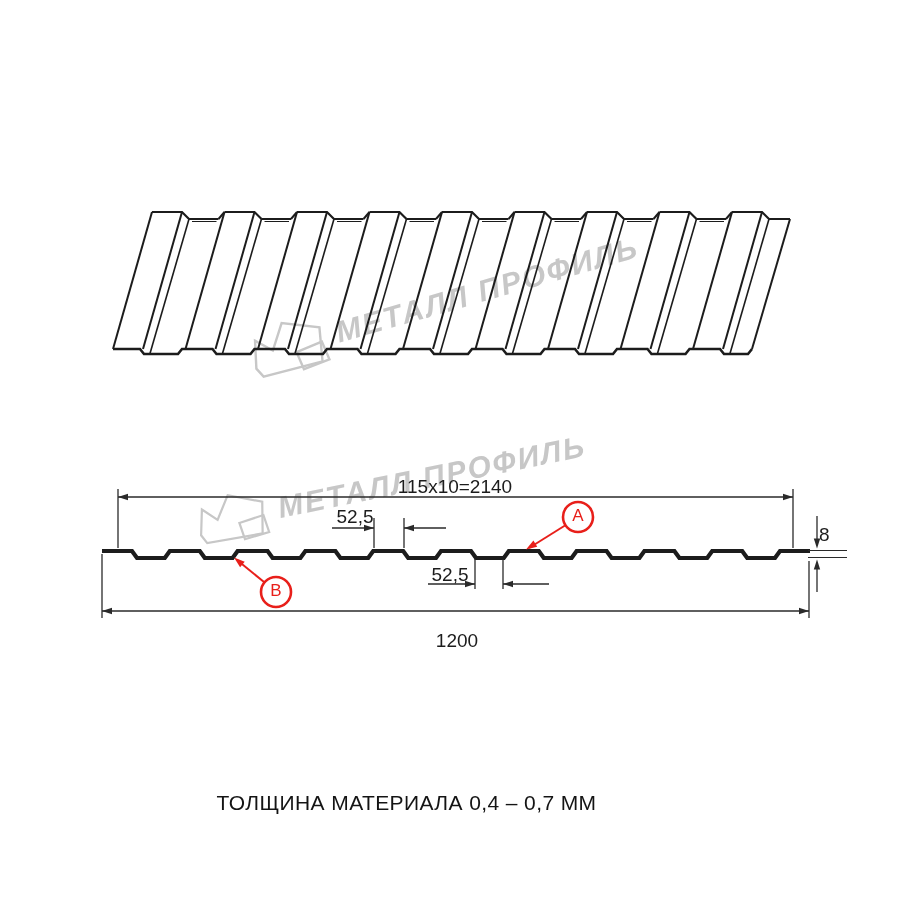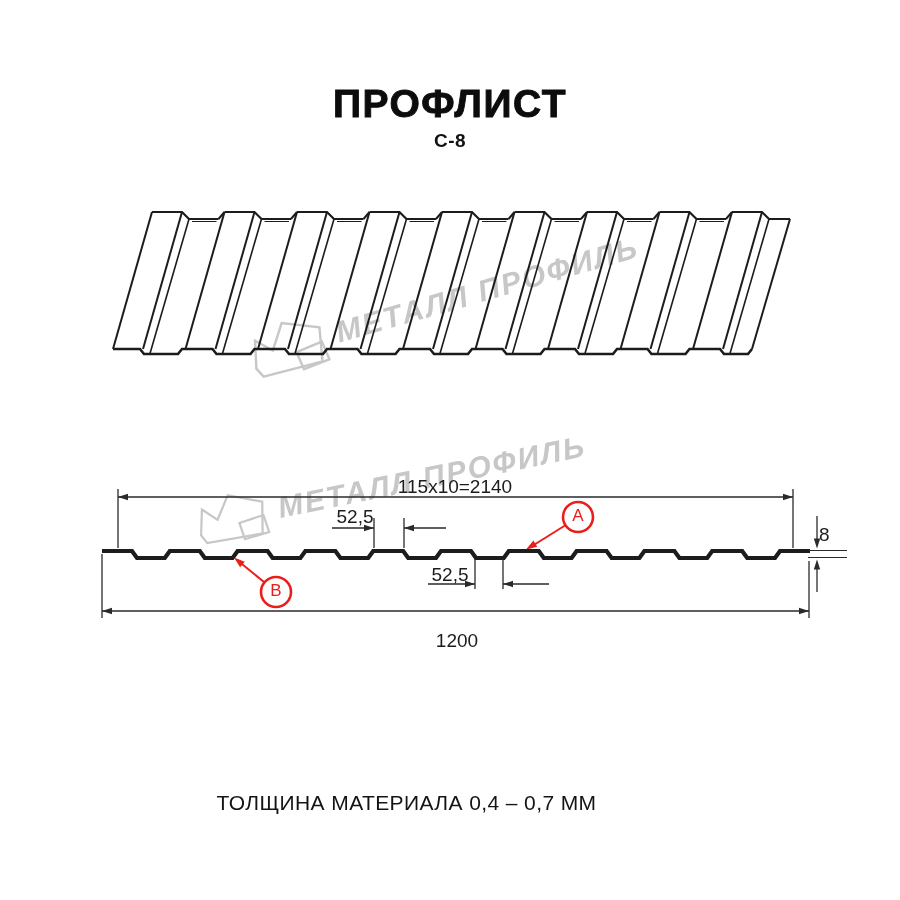--- a/index.html
+++ b/index.html
@@ -153,22 +153,20 @@
         <polygon points="817,559.5 820.2,569.5 813.8,569.5" fill="#2a2a2a"></polygon>
         <circle cx="578" cy="517" r="15" fill="none" stroke="#e81f1a" stroke-width="2.6"></circle>
         <line x1="565" y1="525.5" x2="529" y2="548" stroke="#e81f1a" stroke-width="2"></line>
         <polygon points="526,549.5 533.4208197064811,540.6179149472716 537.2362384089602,546.7238612395979" fill="#e81f1a"></polygon>
         <circle cx="276" cy="592" r="15" fill="none" stroke="#e81f1a" stroke-width="2.6"></circle>
         <line x1="264" y1="582" x2="237" y2="560" stroke="#e81f1a" stroke-width="2"></line>
         <polygon points="234,557.5 244.7405242691803,561.8129037113237 240.1124534794372,567.3284237017803" fill="#e81f1a"></polygon>
       </g>
   </svg>
 
-  <div id="title">ПРОФЛИСТ</div>
-  <div id="subtitle">С-8</div>
 
   <div class="dim" id="dim-1150">115x10=2140</div>
   <div class="dim" id="dim-525-top">52,5</div>
   <div class="dim" id="dim-525-bot">52,5</div>
   <div class="dim" id="dim-1200">1200</div>
   <div class="dim" id="dim-8">8</div>
 
   <div class="pt-label" id="lbl-a" style="color: rgb(232, 31, 26);">А</div>
   <div class="pt-label" id="lbl-b" style="color: rgb(232, 31, 26);">В</div>
 

